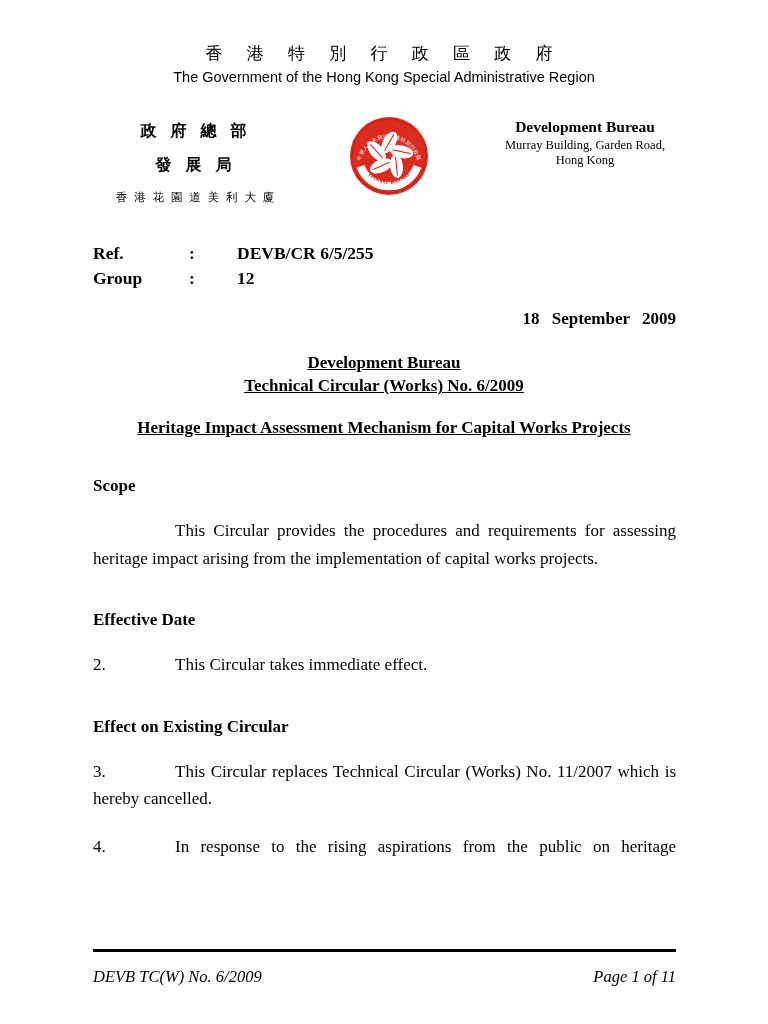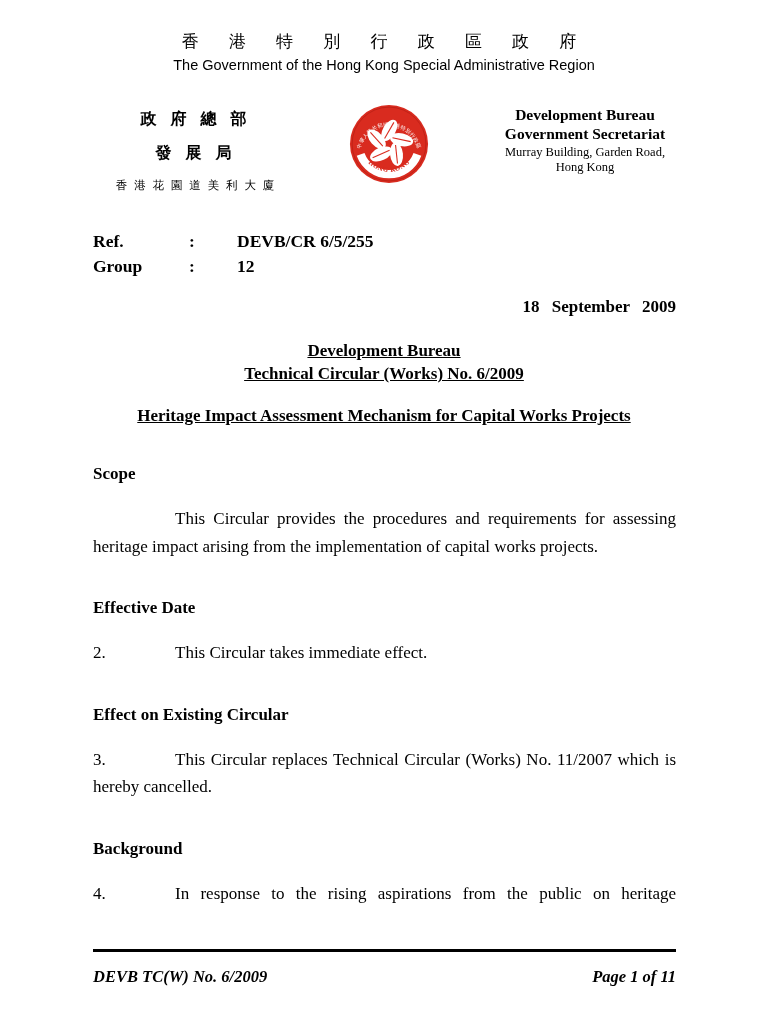--- a/index.html
+++ b/index.html
@@ -14,21 +14,22 @@
     width: 768px; height: 1024px;
     background: #ffffff;
     overflow: hidden;
   }
 
   
   .top-header { text-align: center; padding-top: 30px; }
   .cn-title {
     font-size: 17px;
     letter-spacing: 10px;
-    font-family: Liberation Mono, monospace;
+    font-family: Liberation Serif, serif;
+    margin-top: 12px;
   }
   .en-title {
     margin-top: 4px;
     font-family: "Liberation Sans", sans-serif;
     font-weight: normal;
     font-size: 14.5px;
   }
 
   
   .letterhead { position: relative; height: 100px; margin-top: 28px; }
@@ -76,21 +77,21 @@
   .para-num { display: inline-block; width: 82px; }
 
   
   .footer {
     position: absolute;
     left: 93px; right: 92px; top: 949px;
     border-top: 3px solid #000000;
     padding-top: 15px;
     display: flex;
     justify-content: space-between;
-    font-weight: bold;
+    font-weight: normal;
     font-style: italic;
     font-size: 16.5px;
   }
 </style>
 </head>
 <body>
 
 <div class="page">
 
   <div class="top-header">
@@ -150,21 +151,20 @@
         <path d="M 12.9,52.6 A 31,31 0 0 0 71.1,52.6" stroke="#ffffff" stroke-width="8.5" fill="none"></path>
         <path id="arcBottom" d="M 15.1,51.5 A 28.5,28.5 0 0 0 68.9,51.5" fill="none"></path>
         <text font-size="6" font-weight="bold" fill="#d92b1f" font-family="'DejaVu Serif', serif" letter-spacing="0.4">
           <textPath href="#arcBottom" startOffset="50%" text-anchor="middle">HONG KONG</textPath>
         </text>
       </svg>
     </div>
 
     <div class="lh-right">
       <div class="l1">Development Bureau</div>
-      <div class="l2">Government Secretariat</div>
       <div class="l3">Murray Building, Garden Road,</div>
       <div class="l4">Hong Kong</div>
     </div>
   </div>
 
   <div class="ref-block">
     <div class="ref-row">
       <span>Ref.</span>
       <span>:</span>
       <span>DEVB/CR 6/5/255</span>
@@ -197,21 +197,20 @@
     <div class="sec-heading">Effective Date</div>
     <div class="para">
       <span class="para-num">2.</span><span>This Circular takes immediate effect.</span>
     </div>
 
     <div class="sec-heading">Effect on Existing Circular</div>
     <div class="para">
       <span class="para-num">3.</span><span>This Circular replaces Technical Circular (Works) No. 11/2007 which is hereby cancelled.</span>
     </div>
 
-    <div class="sec-heading">Background</div>
     <div class="para justify-last">
       <span class="para-num">4.</span><span>In response to the rising aspirations from the public on heritage</span>
     </div>
 
   </div>
 
   <div class="footer">
     <span>DEVB TC(W) No. 6/2009</span>
     <span>Page 1 of 11</span>
   </div>

